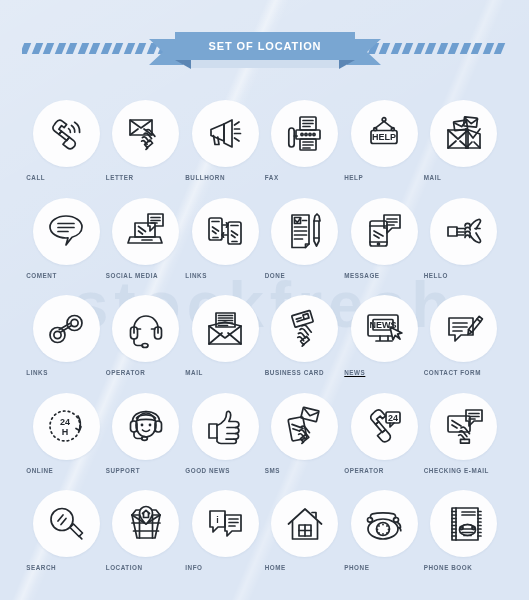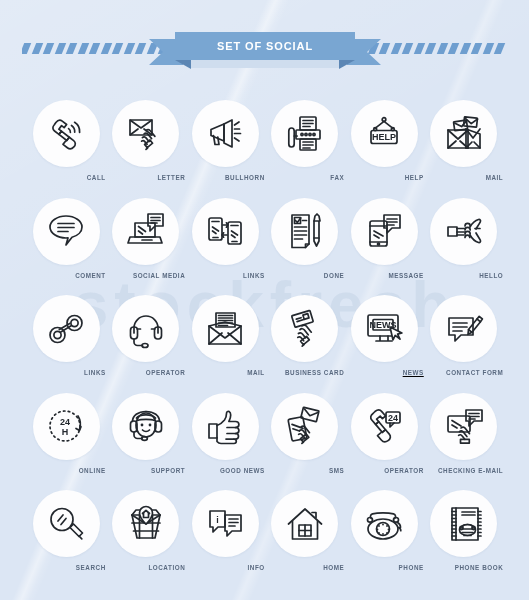--- a/index.html
+++ b/index.html
@@ -48,21 +48,21 @@
   .ribbon .under{position:absolute;left:16px;top:32px;width:148px;height:8px;background:#cfddee;}
   .ribbon .title{
     position:absolute;left:0;top:4px;width:180px;height:28px;
     display:flex;align-items:center;justify-content:center;
     color:#ffffff;font-size:11px;font-weight:bold;letter-spacing:.9px;
   }
 
   
   .grid{position:absolute;left:0;top:100px;width:529px;}
   .row{position:relative;height:97.5px;}
-  .cell{position:absolute;width:79.5px;text-align:right;}
+  .cell{position:absolute;width:79.5px;text-align:left;}
   .disc{
     position:relative;margin:0 auto;width:67px;height:67px;border-radius:50%;
     background:#fdfdfe;
     display:flex;align-items:center;justify-content:center;
     box-shadow:0 1px 2px rgba(120,145,180,.12);
   }
   .disc svg{display:block;}
   .lbl{
     margin-top:7px;font-size:6.3px;letter-spacing:.55px;font-weight:bold;
     color:#5a6a80;white-space:nowrap;
@@ -111,21 +111,21 @@
         <i style="left: 138px;"></i>
       </div>
 
     <div class="ribbon">
       <div class="tail l"></div>
       <div class="tail r"></div>
       <div class="under"></div>
       <div class="plate"></div>
       <div class="fold l"></div>
       <div class="fold r"></div>
-      <div class="title">SET OF SOCIAL</div>
+      <div class="title">SET OF LOCATION</div>
     </div>
   </div>
 
   <div class="grid" id="grid">
       <div class="row">
         <div class="cell" style="left: 26.25px;">
           <div class="disc">
             <svg width="44" height="44" viewBox="0 0 44 44">
               <g class="ico">
  <path d="M12.5 10.5c-2.4 1.6-2.8 4.2-1.1 6.2l3.6 4.2 3.1-2.6-2.1-2.5 3.4-2.9 2.1 2.5 3.1-2.6-3.6-4.2c-1.7-2-4.3-1.8-6.5.0 z" transform="rotate(-12 22 22)"></path>

